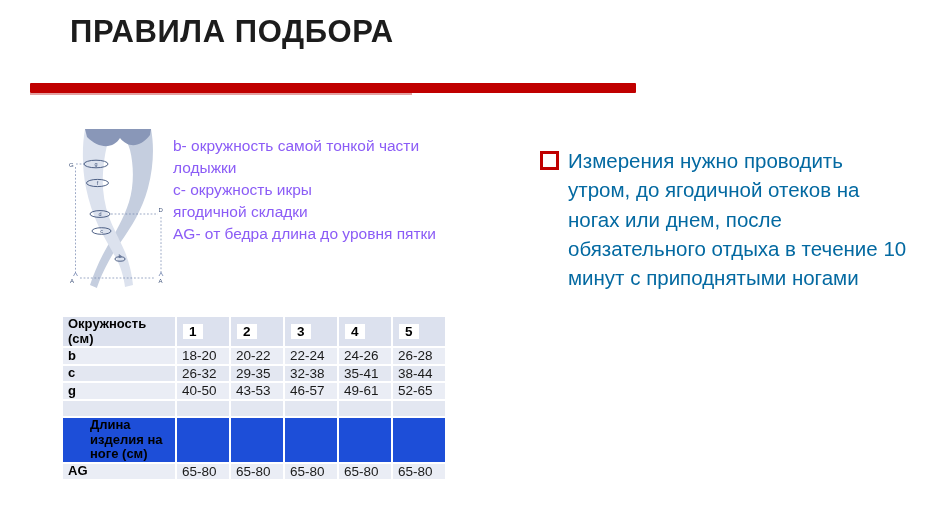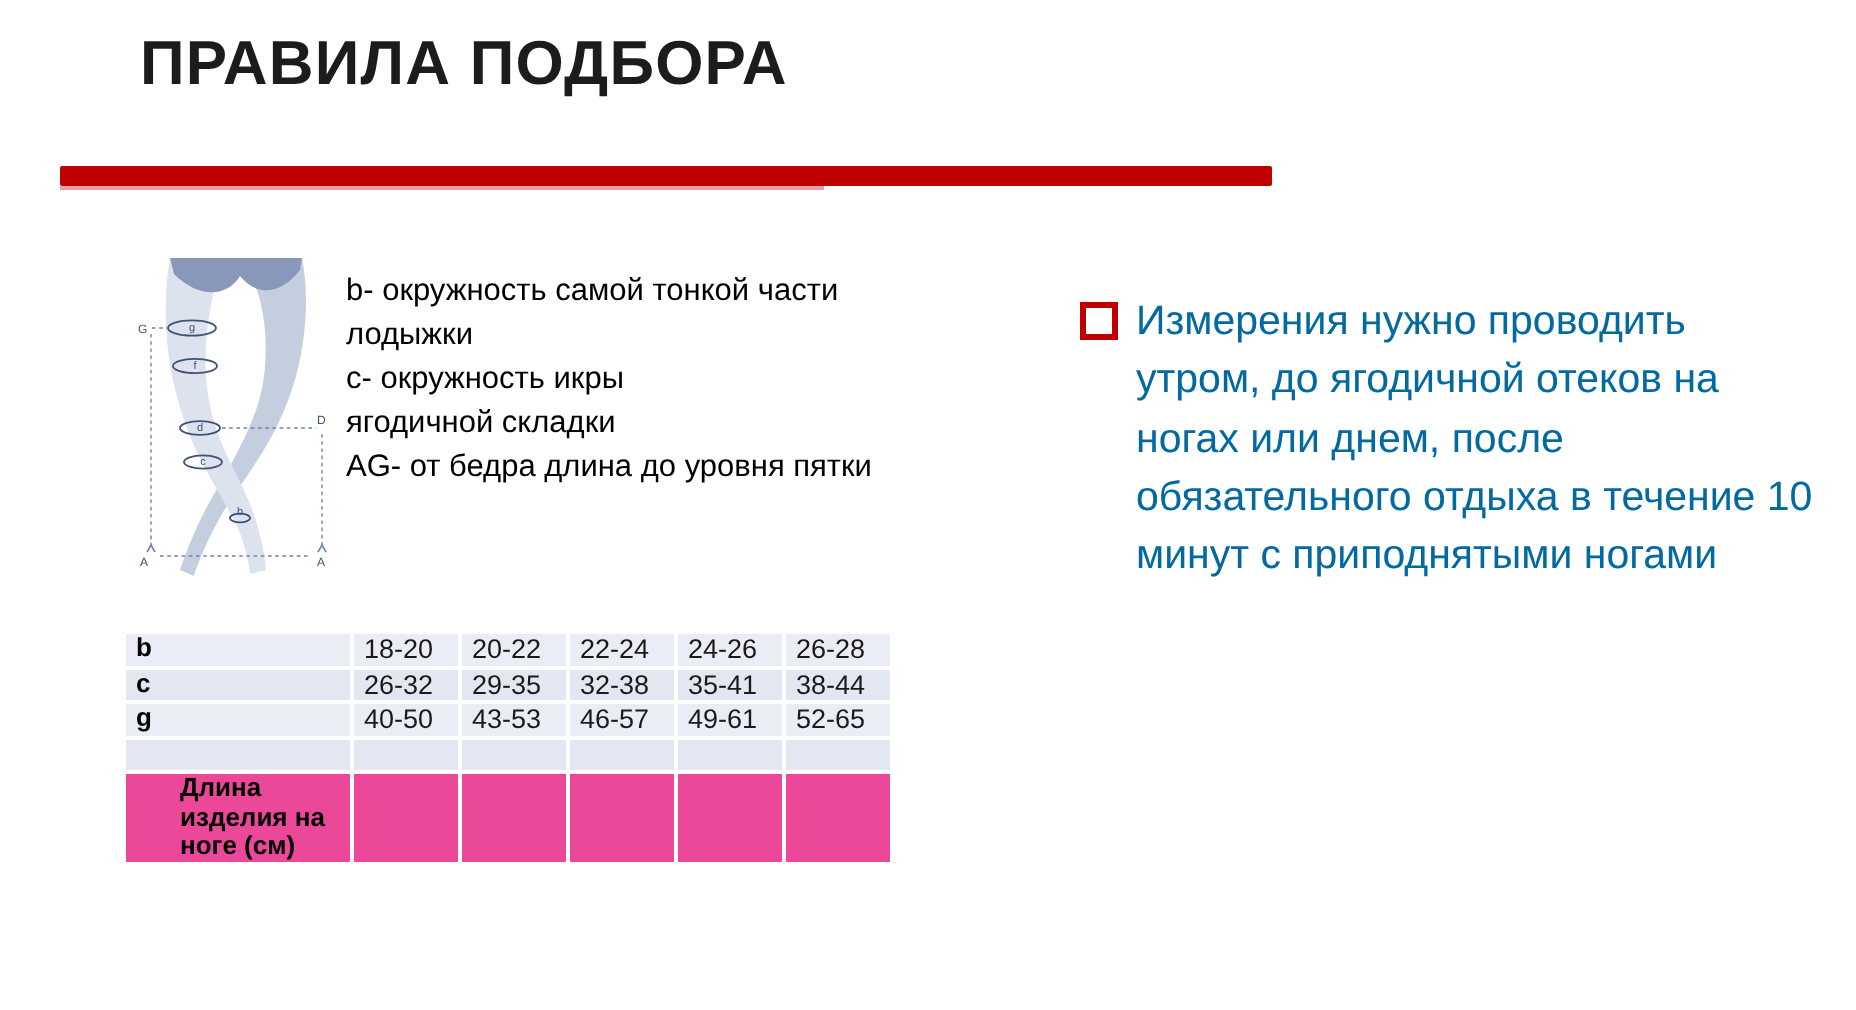--- a/index.html
+++ b/index.html
@@ -9,21 +9,21 @@
   }
   .title{
     position:absolute;left:40px;top:14px;margin:0;
     font-size:31px;font-weight:bold;letter-spacing:.6px;color:#1c1c1c;
   }
   .accent-bar{position:absolute;left:0;top:83px;width:606px;height:10px;background:#c00000;border-radius:1px;}
   .accent-bar-sub{position:absolute;left:0;top:93px;width:382px;height:2px;background:#e3a2a2;}
   .diagram{position:absolute;left:38px;top:126px;width:110px;height:165px;}
   .legend{
     position:absolute;left:143px;top:135px;width:345px;
-    font-size:15.5px;line-height:21.9px;color:#000000;
+    font-size:15.5px;line-height:21.9px;color:#8b5cf6;
   }
   .note{
     position:absolute;left:510px;top:146px;width:414px;
     font-size:20.5px;line-height:29.3px;color:#0369a1;padding-left:28px;box-sizing:border-box;
   }
   .note .bullet{
     position:absolute;left:0;top:5px;width:13px;height:13px;
     border:3px solid #c00000;background:#fff;display:block;
   }
   table.size-table{
@@ -34,21 +34,21 @@
   .size-table td{
     padding:0 5px;height:15.5px;vertical-align:middle;box-sizing:content-box;
     white-space:nowrap;font-size:13.5px;color:#1a1a1a;line-height:1.12;
   }
   .size-table td.lbl{font-weight:bold;color:#000;font-size:13px;white-space:normal;}
   .size-table col.c-label{width:112px;}
   .size-table col.c-size{width:52px;}
   tr.t-header td{background:#dce1ee;}
   tr.r-light td{background:#eaedf5;}
   tr.r-mid td{background:#e3e7f1;}
-  tr.r-len td{background:#ec4899;padding-left:27px;}
+  tr.r-len td{background:#1d4ed8;padding-left:27px;}
   tr.r-len td{height:33px;}
   .chip{
     display:inline-block;background:#ffffff;padding:0 6px;margin-left:1px;
     font-weight:bold;font-size:13.5px;line-height:15px;color:#000;
   }
 </style>
 </head>
 <body>
 
 <div class="slide">
@@ -120,20 +120,28 @@
   <table class="size-table">
     <colgroup>
       <col class="c-label">
         <col class="c-size">
         <col class="c-size">
         <col class="c-size">
         <col class="c-size">
         <col class="c-size">
     </colgroup>
     <tbody>
+        <tr class="t-header">
+      <td class="lbl">Окружность (см)</td>
+      <td><span class="chip">1</span></td>
+      <td><span class="chip">2</span></td>
+      <td><span class="chip">3</span></td>
+      <td><span class="chip">4</span></td>
+      <td><span class="chip">5</span></td>
+    </tr>
     <tr class="r-light">
       <td class="lbl">b</td>
       <td>18-20</td>
       <td>20-22</td>
       <td>22-24</td>
       <td>24-26</td>
       <td>26-28</td>
     </tr>
     <tr class="r-mid">
       <td class="lbl">c</td>
@@ -160,16 +168,24 @@
       <td></td>
     </tr>
     <tr class="r-len">
       <td class="lbl">Длина изделия на ноге (см)</td>
       <td></td>
       <td></td>
       <td></td>
       <td></td>
       <td></td>
     </tr>
+    <tr class="r-light">
+      <td class="lbl">AG</td>
+      <td>65-80</td>
+      <td>65-80</td>
+      <td>65-80</td>
+      <td>65-80</td>
+      <td>65-80</td>
+    </tr>
   </tbody>
     </table>
 
 </div>
 
 </body></html>

